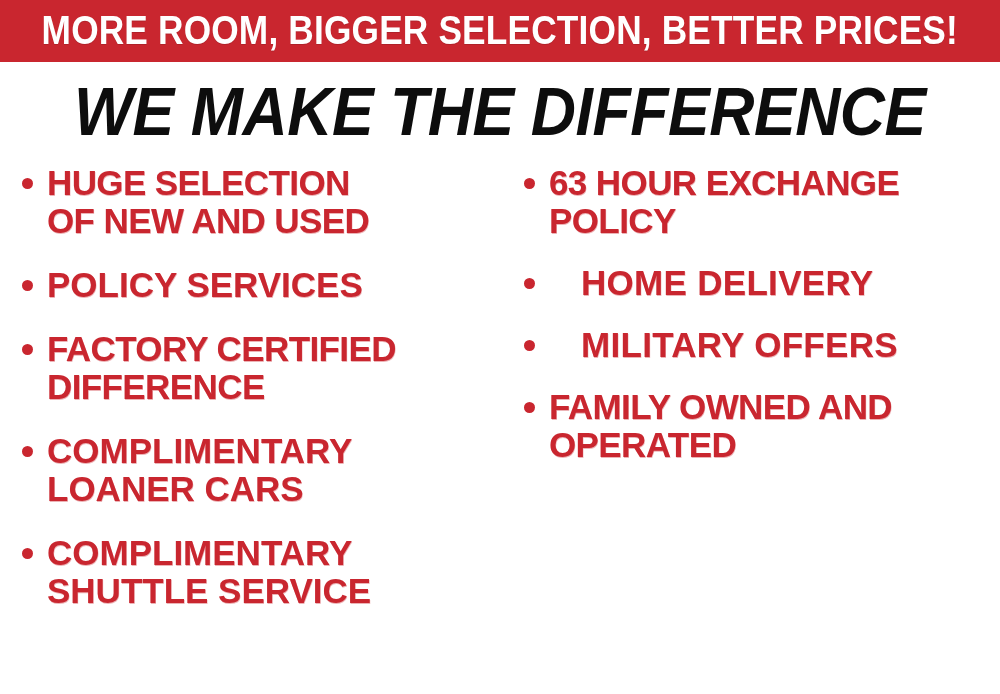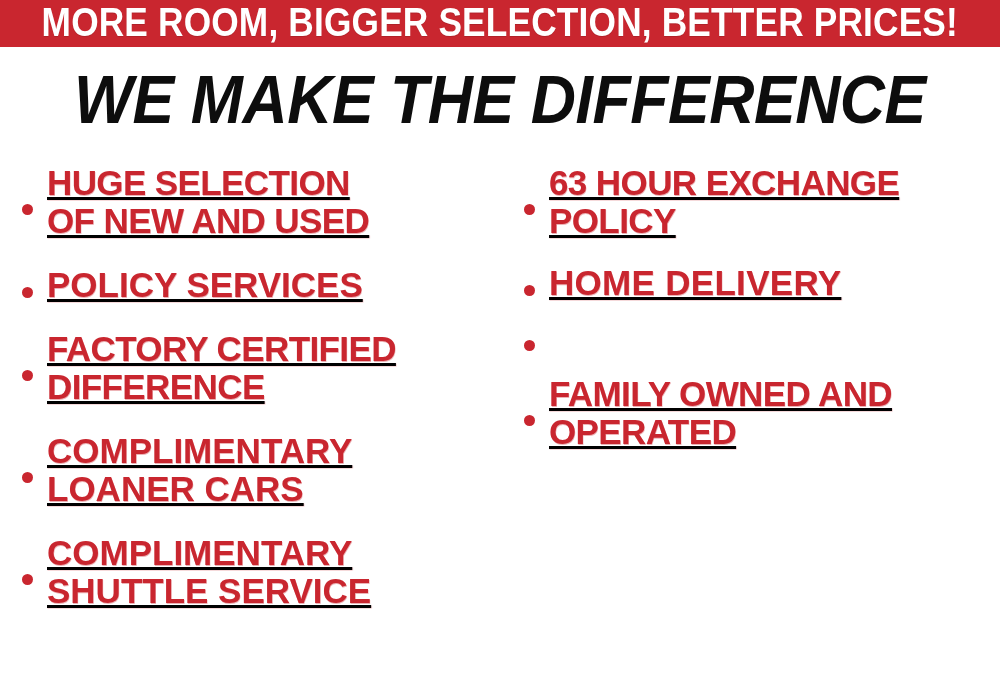--- a/index.html
+++ b/index.html
@@ -21,21 +21,21 @@
     background: #ffffff;
     box-sizing: border-box;
   }
 
   
   .banner {
     position: absolute;
     left: 0;
     top: 0;
     width: 1000px;
-    height: 47px;
+    height: 62px;
     background: #c9262f;
     display: flex;
     align-items: center;
     justify-content: center;
     overflow: hidden;
   }
   .banner-text {
     color: #ffffff;
     font-family: "Liberation Sans", sans-serif;
     font-weight: bold;
@@ -46,21 +46,21 @@
     transform-origin: center center;
     white-space: nowrap;
     text-shadow: 0 1px 0 rgba(0,0,0,0.12);
     padding-bottom: 2px;
   }
 
   
   .headline {
     position: absolute;
     left: 0;
-    top: 60px;
+    top: 72px;
     width: 1000px;
     height: 78px;
     display: flex;
     align-items: center;
     justify-content: center;
     overflow: hidden;
   }
   .headline-text {
     color: #0d0d0d;
     font-family: "Liberation Sans", sans-serif;
@@ -95,23 +95,22 @@
     padding-top: 8px;
   }
   .column-right {
     width: 500px;
     padding-left: 24px;
     padding-top: 8px;
   }
 
   .bullet-item {
     display: flex;
-    align-items: center;
+    align-items: flex-start;
     margin-bottom: 26px;
-    text-decoration: underline;
   }
   .column-right .bullet-item {
     margin-bottom: 24px;
   }
 
   .bullet-dot {
     flex: 0 0 auto;
     width: 11px;
     height: 11px;
     border-radius: 50%;
@@ -130,20 +129,21 @@
     text-shadow: 0.5px 0.5px 0 rgba(201,38,47,0.35);
     white-space: pre-line;
   }
 
   
   .bullet-text.tight {
     letter-spacing: -0.6px;
   }
   .bullet-text.wide {
     letter-spacing: 0.3px;
+    margin-left: 32px;
   }
 </style>
 </head>
 <body>
 
 <div class="poster">
 
   <div class="banner">
     <div class="banner-text">MORE ROOM, BIGGER SELECTION, BETTER PRICES!</div>
   </div>
@@ -196,20 +196,21 @@
       </div>
 
       <div class="bullet-item">
         <span class="bullet-dot"></span>
         <span class="bullet-text wide">HOME DELIVERY</span>
       </div>
 
 
       <div class="bullet-item">
         <span class="bullet-dot"></span>
+        <span class="bullet-text wide">MILITARY OFFERS</span>
       </div>
 
       <div class="bullet-item">
         <span class="bullet-dot"></span>
         <span class="bullet-text tight">FAMILY OWNED AND
 OPERATED</span>
       </div>
 
 
     </div>

